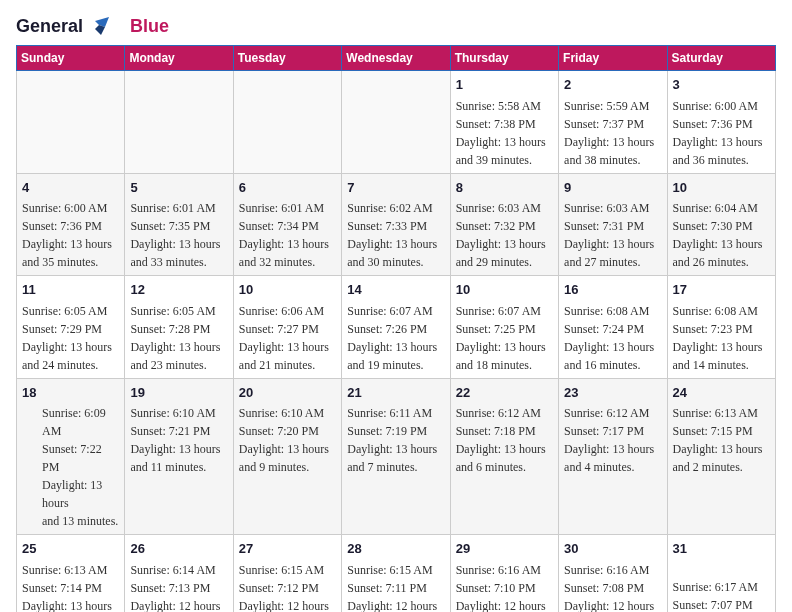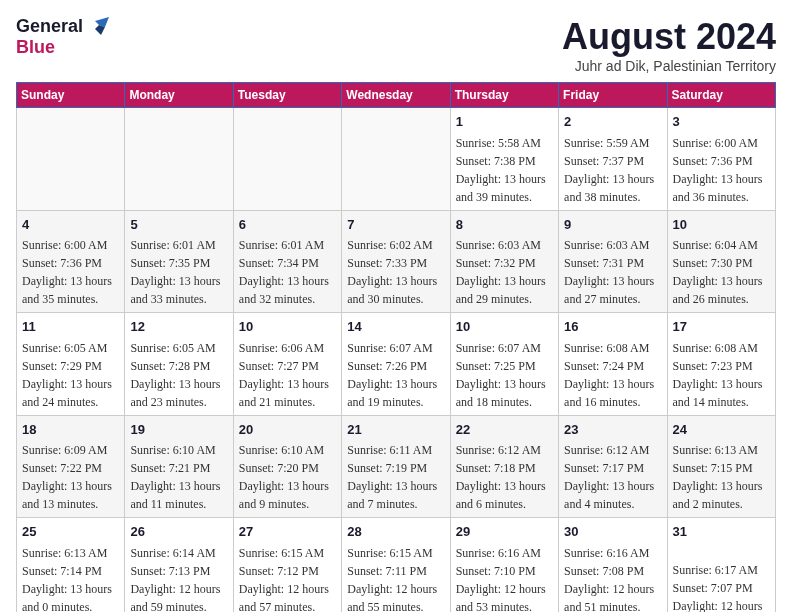--- a/index.html
+++ b/index.html
@@ -11,22 +11,23 @@
       padding: 16px;
     }
     .header {
       display: flex;
       justify-content: space-between;
       align-items: flex-start;
       margin-bottom: 8px;
     }
     .logo {
       display: flex;
-      flex-direction: column;
-      align-items: flex-start;
+      flex-direction: row;
+      align-items: center;
+      gap: 21px;
     }
     .logo-row {
       display: flex;
       align-items: center;
       gap: 2px;
     }
     .title-block {
       text-align: right;
     }
     .cal-title {
@@ -91,24 +92,20 @@
       <span style="font-size:18px;font-weight:bold;color:#1a1a2e;">General</span>
       <svg width="22" height="18" viewBox="0 0 22 18" style="margin-left:2px;margin-top:-2px;">
         <polygon points="8,4 22,0 18,10 12,8" fill="#2a6abb"></polygon>
         <polygon points="12,8 18,10 14,18 8,12" fill="#1a3a6e"></polygon>
       </svg>
     </div>
     <div>
       <span style="font-size:18px;font-weight:bold;color:#be185d;">Blue</span>
     </div>
   </div>
-  <div class="title-block">
-    <div class="cal-title">August 2024</div>
-    <div class="cal-subtitle">Juhr ad Dik, Palestinian Territory</div>
-  </div>
 </div>
 
 <table class="calendar">
   <thead>
     <tr>
     <th>Sunday</th>
         <th>Monday</th>
         <th>Tuesday</th>
         <th>Wednesday</th>
         <th>Thursday</th>
@@ -242,21 +239,21 @@
           <span class="day-num">17</span>
           <div class="day-info" style="white-space: pre-line;">Sunrise: 6:08 AM
 Sunset: 7:23 PM
 Daylight: 13 hours
 and 14 minutes.</div>
         </td>
       </tr>
       <tr>
         <td>
           <span class="day-num">18</span>
-          <div class="day-info" style="white-space: pre-line;">Sunrise: 6:09 AM
+          <div class="day-info" style="white-space: pre-line; margin-left: 20px;">Sunrise: 6:09 AM
 Sunset: 7:22 PM
 Daylight: 13 hours
 and 13 minutes.</div>
         </td>
         <td>
           <span class="day-num">19</span>
           <div class="day-info" style="white-space: pre-line;">Sunrise: 6:10 AM
 Sunset: 7:21 PM
 Daylight: 13 hours
 and 11 minutes.</div>

